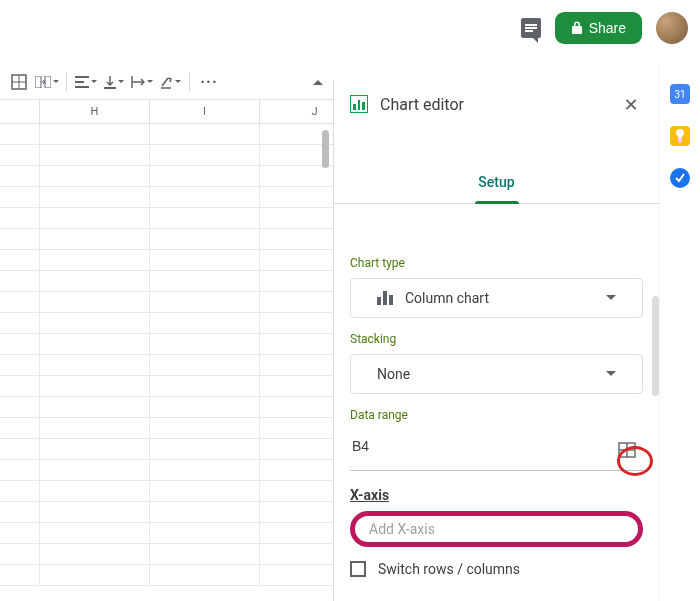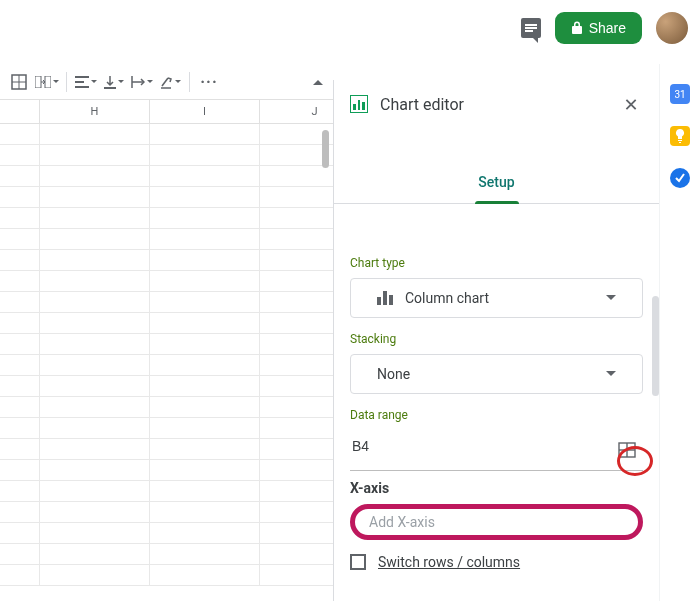--- a/index.html
+++ b/index.html
@@ -186,21 +186,21 @@
     content:"";position:absolute;left:50%;transform:translateX(-50%);
     bottom:-1px;width:44px;height:3px;background:#188038;border-radius:3px 3px 0 0;
   }
 
   .panel-body {
     flex:1;overflow:hidden;padding:16px;
   }
   .section-label {
     font-size:12px;color:#4d7c0f;margin-bottom:8px;margin-top:4px;
   }
-  .section-label.strong { color:#3c4043;font-weight:700;font-size:14px;margin-top:9px; }
+  .section-label.strong { color:#3c4043;font-weight:700;font-size:14px;margin-top:16px;text-decoration:underline; }
   .dropdown {
     border:1px solid #dadce0;border-radius:4px;
     height:40px;display:flex;align-items:center;
     padding:0 26px;cursor:pointer;gap:10px;font-size:14px;color:#3c4043;
     margin-bottom:14px;
   }
   .dropdown .dd-caret{
     margin-left:auto;width:0;height:0;border:5px solid transparent;border-top-color:#5f6368;margin-top:4px;
   }
   .col-chart-icon{
@@ -230,21 +230,21 @@
   }
 
   .pill-btn {
     border:5px solid #be185d;border-radius:20px;
     height:36px;display:flex;align-items:center;
     padding:0 14px;font-size:14px;color:#9aa0a6;cursor:pointer;
     margin-bottom:8px;
   }
 
   .checkbox-row{
-    display:flex;align-items:center;gap:12px;margin-top:14px;font-size:14px;color:#3c4043;text-decoration:underline;
+    display:flex;align-items:center;gap:12px;margin-top:14px;font-size:14px;color:#3c4043;
   }
   .checkbox{
     width:16px;height:16px;border:2px solid #5f6368;cursor:pointer;
   }
 
   
   .sidebar-right{
     position:absolute;top:64px;right:0;width:41px;bottom:0;
     background:#fff;border-left:1px solid #f1f3f4;
     display:flex;flex-direction:column;align-items:center;

